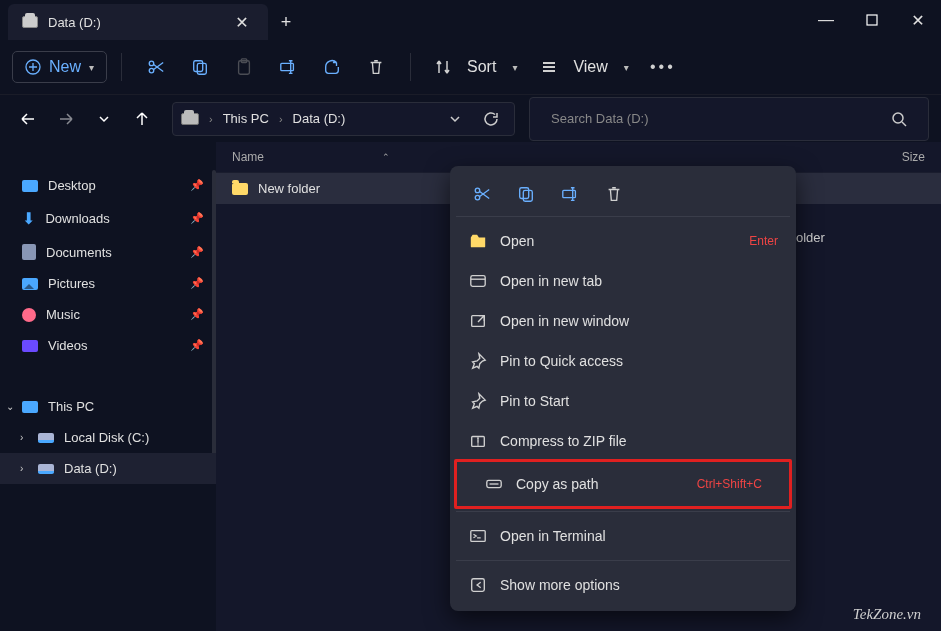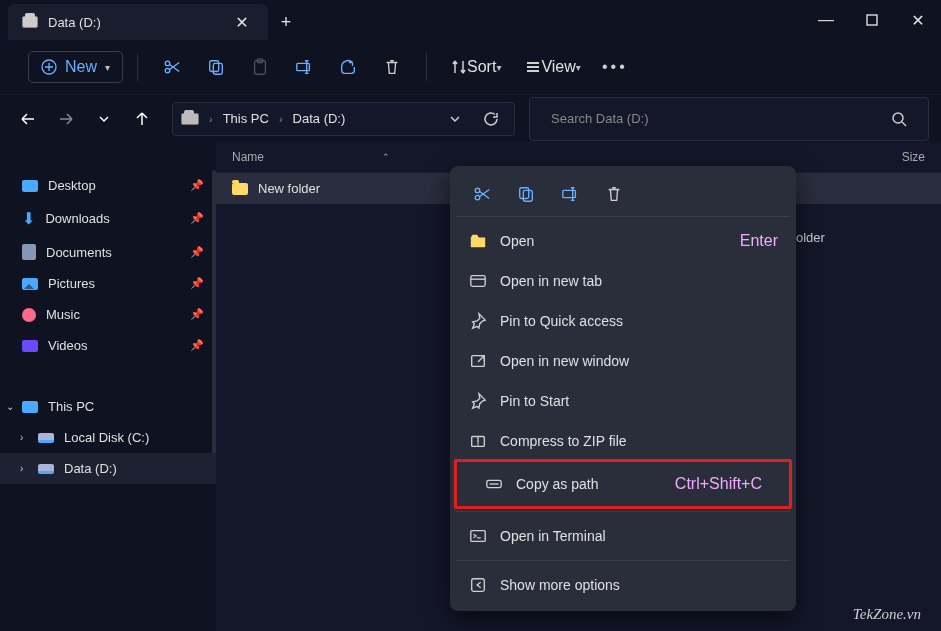--- a/index.html
+++ b/index.html
@@ -11,26 +11,26 @@
 .tab-icon { width: 16px; height: 12px; background: #ccc; border-radius: 2px; border: 1px solid #888; position: relative; }
 .tab-icon::before { content: ''; position: absolute; top: -4px; left: 2px; width: 10px; height: 4px; background: #ccc; border-radius: 2px 2px 0 0; }
 .tab-title { font-size: 13px; flex: 1; }
 .tab-close { width: 24px; height: 24px; display: flex; align-items: center; justify-content: center; border-radius: 3px; cursor: pointer; }
 .new-tab { width: 36px; height: 36px; display: flex; align-items: center; justify-content: center; cursor: pointer; font-size: 18px; margin-top: 4px; }
 .titlebar-spacer { flex: 1; }
 .win-controls { display: flex; }
 .win-btn { width: 46px; height: 40px; display: flex; align-items: center; justify-content: center; cursor: pointer; }
 
 
-.toolbar { height: 54px; display: flex; align-items: center; padding: 0 28px; gap: 4px; background: #0e1221; }
+.toolbar { height: 54px; display: flex; align-items: center; padding: 0 12px; gap: 4px; background: #0e1221; }
 .new-btn { display: flex; align-items: center; gap: 8px; padding: 6px 12px; border: 1px solid #3a3d4a; border-radius: 5px; cursor: pointer; color: #6ab0ff; }
 .new-btn .chev { color: #bbb; font-size: 10px; }
 .tb-sep { width: 1px; height: 28px; background: #2a2d3a; margin: 0 10px; }
 .tb-icon { width: 40px; height: 36px; display: flex; align-items: center; justify-content: center; cursor: pointer; border-radius: 4px; color: #6ab0ff; }
-.tb-group { display: flex; align-items: center; gap: 0; padding: 6px 10px; cursor: pointer; }
+.tb-group { display: flex; align-items: center; gap: 16px; padding: 6px 10px; cursor: pointer; }
 .tb-group .chev { font-size: 10px; color: #bbb; }
 
 
 .navbar { height: 48px; display: flex; align-items: center; padding: 0 12px; gap: 6px; background: #0e1221; border-top: 1px solid #1a1c28; }
 .nav-btn { width: 32px; height: 32px; display: flex; align-items: center; justify-content: center; cursor: pointer; border-radius: 4px; }
 .addr-bar { flex: 1; height: 34px; background: #14172a; border: 1px solid #2a2d3a; border-radius: 4px; display: flex; align-items: center; padding: 0 8px; gap: 6px; margin-left: 8px; }
 .addr-icon { width: 18px; height: 12px; background: #bbb; border-radius: 2px; border: 1px solid #777; position: relative; }
 .addr-icon::before { content: ''; position: absolute; top: -4px; left: 2px; width: 10px; height: 4px; background: #bbb; border-radius: 2px 2px 0 0; }
 .crumb { font-size: 13px; cursor: pointer; }
 .crumb-sep { font-size: 11px; color: #888; margin: 0 4px; }
@@ -70,21 +70,21 @@
 .row { display: flex; align-items: center; padding: 8px 16px; gap: 10px; cursor: pointer; font-size: 13px; }
 .row.sel { background: #2a2d3e; }
 
 
 .ctx { position: absolute; left: 450px; top: 166px; width: 346px; background: #2a2d3a; border-radius: 8px; box-shadow: 0 8px 24px rgba(0,0,0,0.6); z-index: 100; padding: 6px; }
 .ctx-top { display: flex; gap: 8px; padding: 6px 8px; border-bottom: 1px solid #3a3d4a; margin-bottom: 4px; }
 .ctx-top-btn { width: 36px; height: 32px; display: flex; align-items: center; justify-content: center; cursor: pointer; border-radius: 4px; color: #6ab0ff; }
 .ctx-item { display: flex; align-items: center; gap: 12px; padding: 10px 12px; cursor: pointer; border-radius: 4px; font-size: 14px; position: relative; }
 .ctx-ic { width: 20px; height: 20px; display: flex; align-items: center; justify-content: center; color: #d0d0d0; font-size: 15px; }
 .ctx-label { flex: 1; }
-.ctx-accel { font-size: 16px; color: #f0abfc; }
+.ctx-accel { font-size: 12px; color: #ef4444; }
 .ctx-sep { height: 1px; background: #3a3d4a; margin: 4px 0; }
 .ctx-hl { border: 3px solid #e02020; border-radius: 2px; margin: -2px; padding: 12px 27px; }
 
 
 .extra-row { position: absolute; left: 796px; top: 230px; font-size: 13px; color: #ccc; }
 
 
 .wm { position: absolute; right: 20px; bottom: 8px; font-size: 15px; font-style: italic; font-family: Georgia, serif; color: #d0d0d0; }
 </style>
 </head>
@@ -333,41 +333,41 @@
           <svg width="18" height="18" viewBox="0 0 20 20">
             <rect x="2" y="4" width="16" height="12" rx="2" fill="none" stroke="#d0d0d0" stroke-width="1.5"></rect>
             <path d="M2 8h16" stroke="#d0d0d0" stroke-width="1.5"></path>
           </svg>
         </span>
         <span class="ctx-label">Open in new tab</span>
       </div>
       <div class="ctx-item">
         <span class="ctx-ic">
           <svg width="18" height="18" viewBox="0 0 20 20">
-            <path d="M11 2l7 7-3 1-3 3-1 5-2-2-5 2 2-5-2-2 5-1 3-3z" fill="none" stroke="#d0d0d0" stroke-width="1.5"></path>
-          </svg>
-        </span>
-        <span class="ctx-label">Pin to Quick access</span>
-      </div>
-      <div class="ctx-item">
-        <span class="ctx-ic">
-          <svg width="18" height="18" viewBox="0 0 20 20">
             <rect x="3" y="4" width="14" height="12" rx="1" fill="none" stroke="#d0d0d0" stroke-width="1.5"></rect>
             <path d="M13 4l5 5m0-5l-5 5" stroke="#d0d0d0" stroke-width="0"></path>
             <path d="M11 4h6v6m0-6L10 11" stroke="#d0d0d0" stroke-width="1.5" fill="none"></path>
           </svg>
         </span>
         <span class="ctx-label">Open in new window</span>
       </div>
       <div class="ctx-item">
         <span class="ctx-ic">
           <svg width="18" height="18" viewBox="0 0 20 20">
             <path d="M11 2l7 7-3 1-3 3-1 5-2-2-5 2 2-5-2-2 5-1 3-3z" fill="none" stroke="#d0d0d0" stroke-width="1.5"></path>
           </svg>
         </span>
+        <span class="ctx-label">Pin to Quick access</span>
+      </div>
+      <div class="ctx-item">
+        <span class="ctx-ic">
+          <svg width="18" height="18" viewBox="0 0 20 20">
+            <path d="M11 2l7 7-3 1-3 3-1 5-2-2-5 2 2-5-2-2 5-1 3-3z" fill="none" stroke="#d0d0d0" stroke-width="1.5"></path>
+          </svg>
+        </span>
         <span class="ctx-label">Pin to Start</span>
       </div>
       <div class="ctx-item">
         <span class="ctx-ic">
           <svg width="18" height="18" viewBox="0 0 20 20">
             <rect x="3" y="5" width="14" height="11" rx="1" fill="none" stroke="#d0d0d0" stroke-width="1.5"></rect>
             <path d="M10 5v11m-1-9h2m-2 2h2m-2 2h2" stroke="#d0d0d0" stroke-width="1"></path>
           </svg>
         </span>
         <span class="ctx-label">Compress to ZIP file</span>

